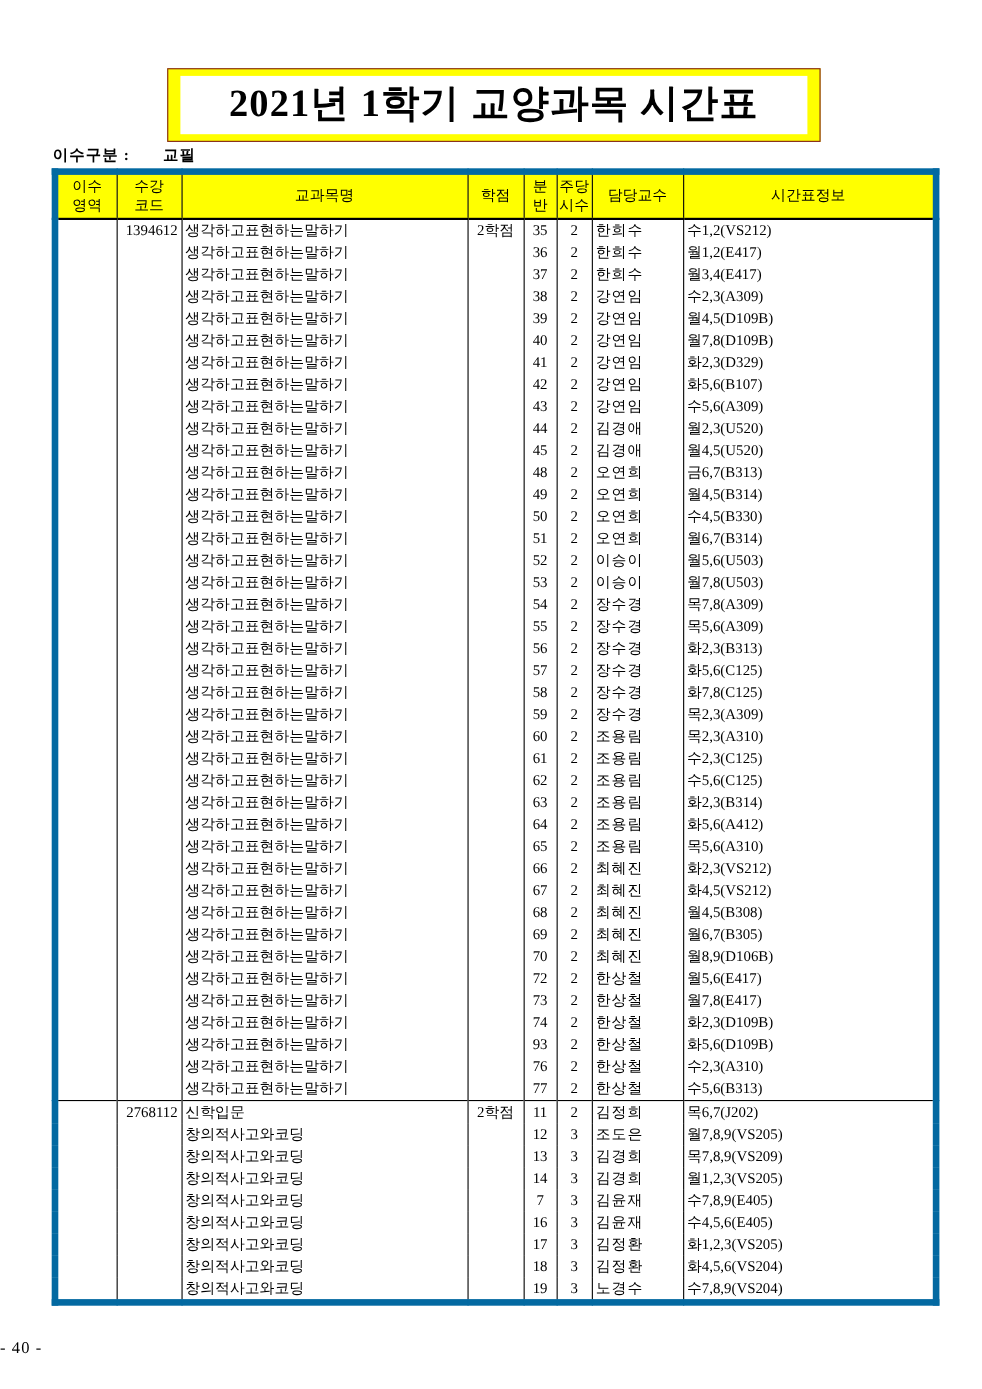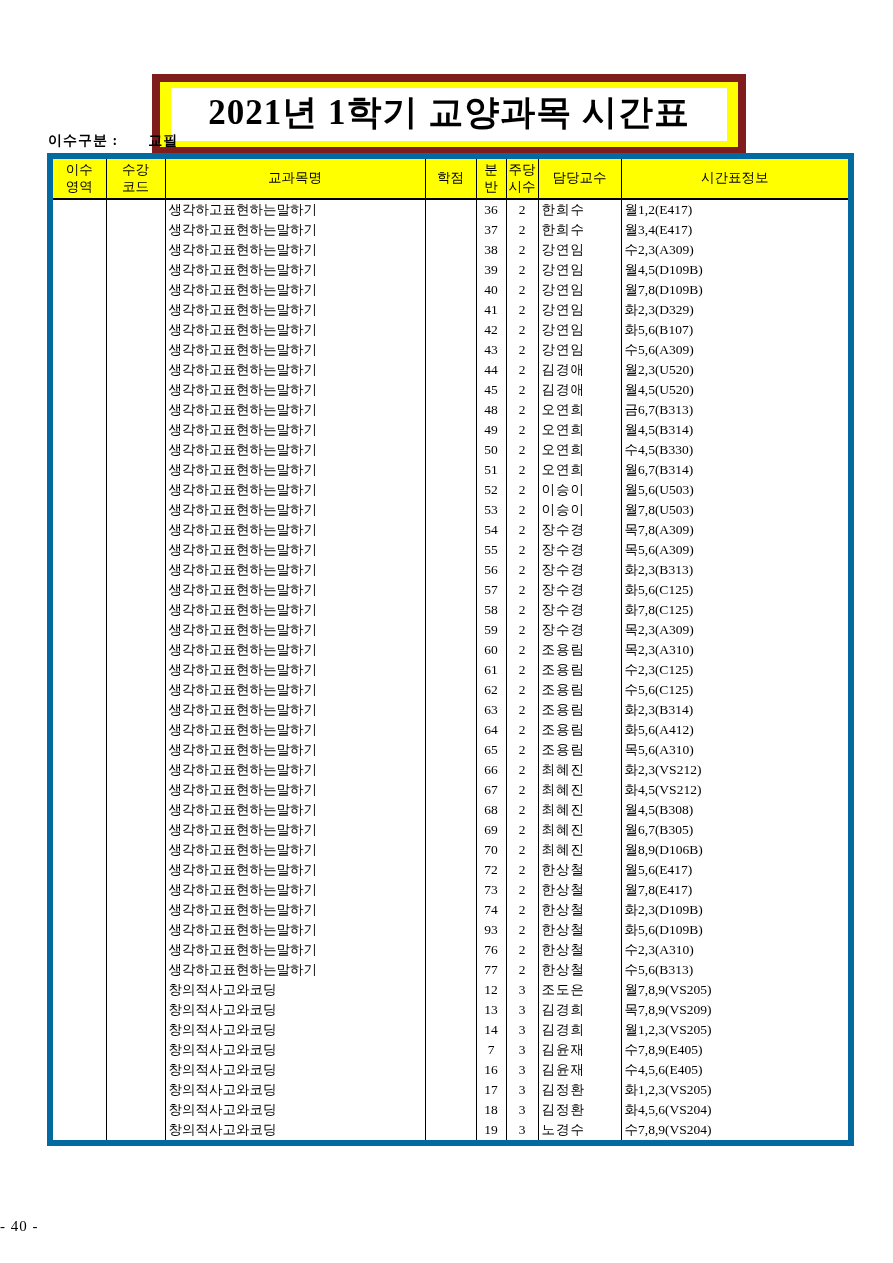--- a/index.html
+++ b/index.html
@@ -3,21 +3,21 @@
 <meta charset="utf-8">
 <style>
   html,body{margin:0;padding:0;}
   body{
     width:893px;height:1263px;position:relative;background:#ffffff;
     font-family:"Liberation Serif","DejaVu Serif",serif;color:#000;
   }
   
   .title-box{
     position:absolute;left:152px;top:62px;width:594px;box-sizing:border-box;
-    border:8px solid #7f1d1d;background:#ffff00;padding:6px 11px;margin-top:12px;
+    border:1px solid #7f1d1d;background:#ffff00;padding:6px 11px;
   }
   .title-inner{
     background:#ffffff;text-align:center;
     font-size:35px;font-weight:bold;letter-spacing:1px;
     padding:3px 0 6px 0;line-height:1.25;
   }
   
   .category-line{
     position:absolute;left:48px;top:132px;font-size:14px;font-weight:bold;
     letter-spacing:1px;
@@ -86,20 +86,30 @@
       <th>학점</th>
       <th>분
 반</th>
       <th>주당
 시수</th>
       <th>담당교수</th>
       <th>시간표정보</th>
     </tr>
   </thead>
   <tbody>
+      <tr class="group-start">
+        <td class="col-area"></td>
+        <td class="col-code">1394612</td>
+        <td class="col-name">생각하고표현하는말하기</td>
+        <td class="col-credit">2학점</td>
+        <td class="col-section">35</td>
+        <td class="col-hours">2</td>
+        <td class="col-professor">한희수</td>
+        <td class="col-time">수1,2(VS212)</td>
+      </tr>
       <tr>
         <td class="col-area"></td>
         <td class="col-code"></td>
         <td class="col-name">생각하고표현하는말하기</td>
         <td class="col-credit"></td>
         <td class="col-section">36</td>
         <td class="col-hours">2</td>
         <td class="col-professor">한희수</td>
         <td class="col-time">월1,2(E417)</td>
       </tr>
@@ -475,20 +485,30 @@
       </tr>
       <tr>
         <td class="col-area"></td>
         <td class="col-code"></td>
         <td class="col-name">생각하고표현하는말하기</td>
         <td class="col-credit"></td>
         <td class="col-section">77</td>
         <td class="col-hours">2</td>
         <td class="col-professor">한상철</td>
         <td class="col-time">수5,6(B313)</td>
+      </tr>
+      <tr class="group-start">
+        <td class="col-area"></td>
+        <td class="col-code">2768112</td>
+        <td class="col-name">신학입문</td>
+        <td class="col-credit">2학점</td>
+        <td class="col-section">11</td>
+        <td class="col-hours">2</td>
+        <td class="col-professor">김정희</td>
+        <td class="col-time">목6,7(J202)</td>
       </tr>
       <tr>
         <td class="col-area"></td>
         <td class="col-code"></td>
         <td class="col-name">창의적사고와코딩</td>
         <td class="col-credit"></td>
         <td class="col-section">12</td>
         <td class="col-hours">3</td>
         <td class="col-professor">조도은</td>
         <td class="col-time">월7,8,9(VS205)</td>

